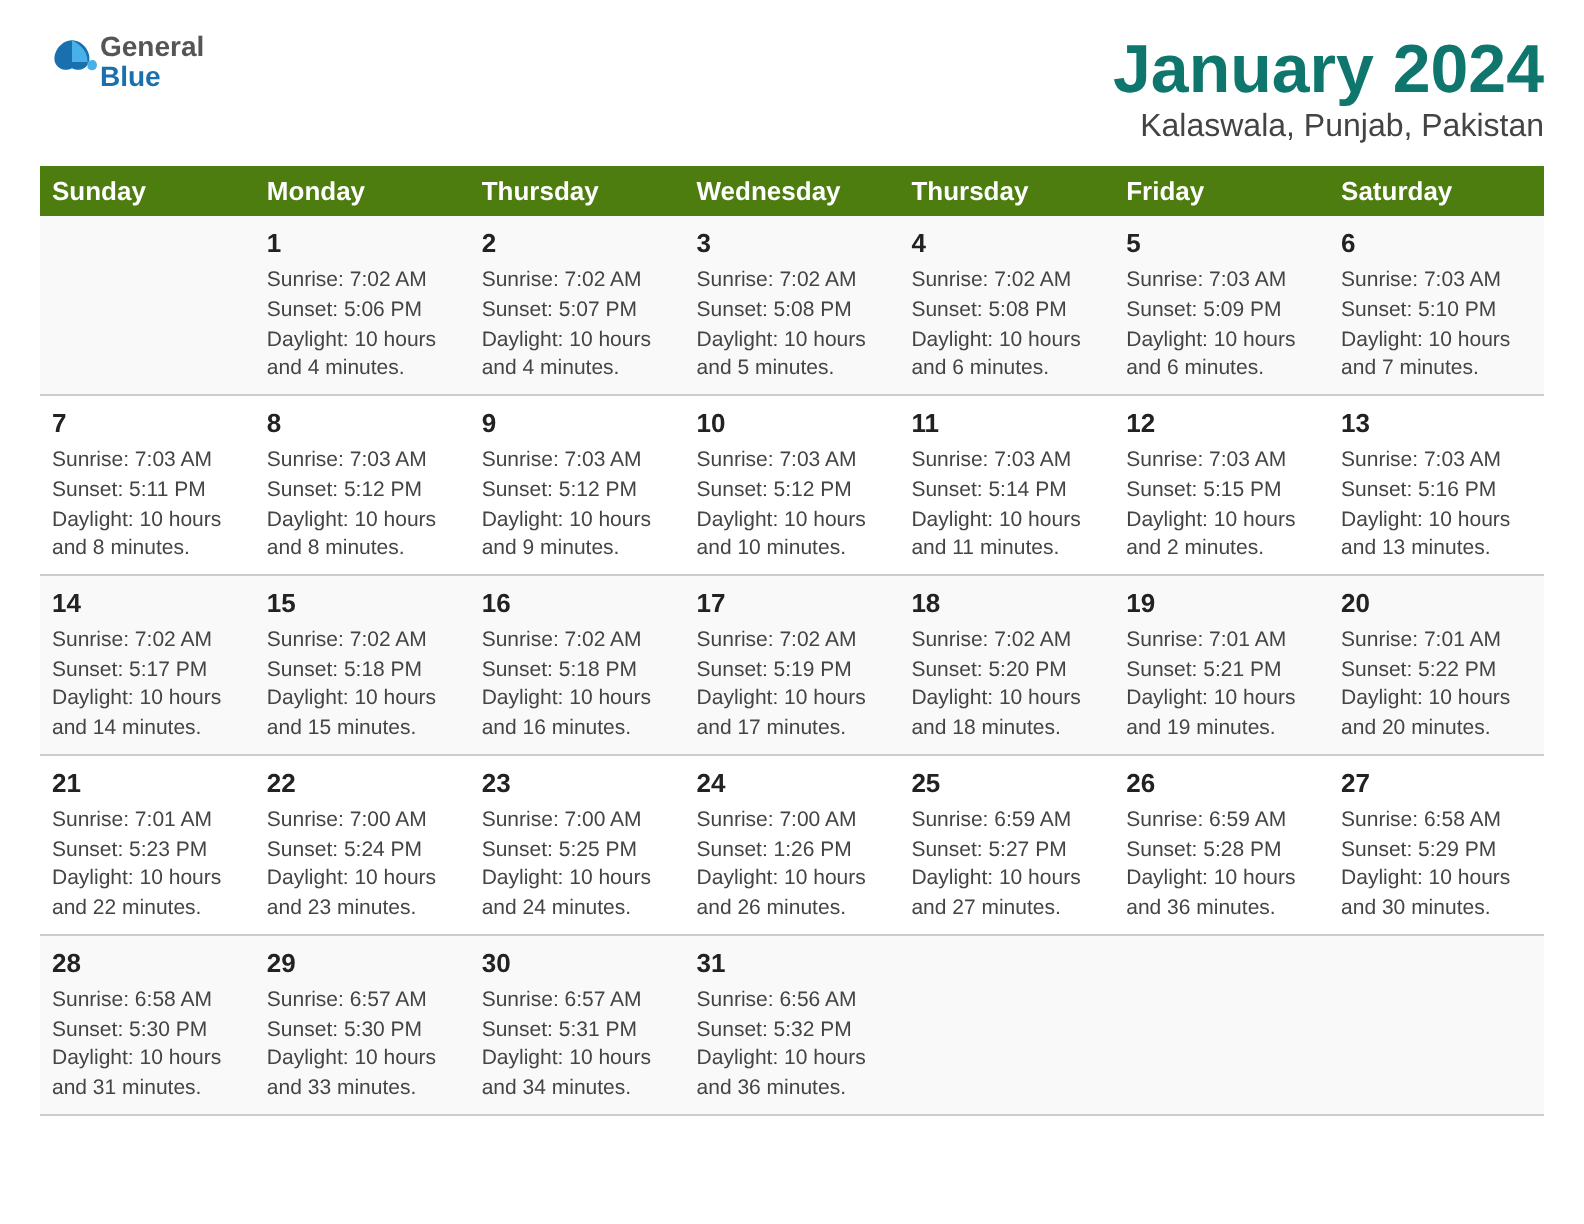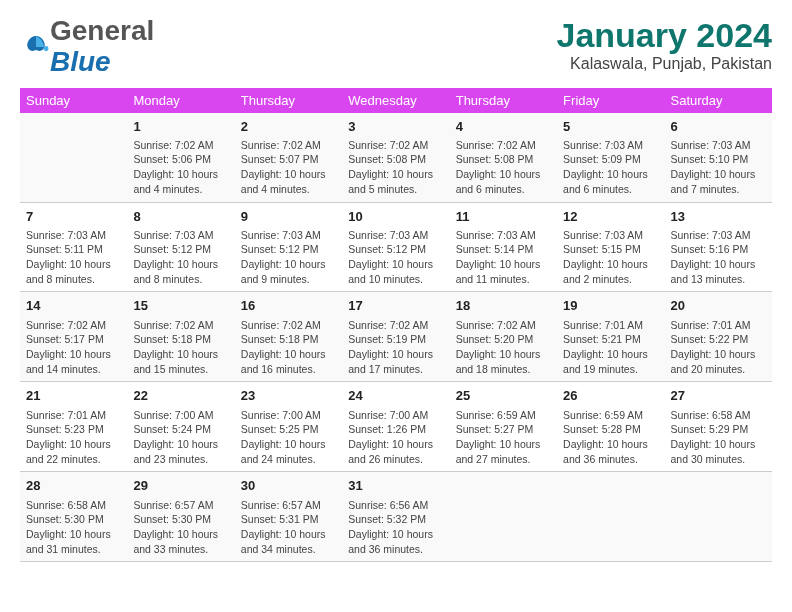--- a/index.html
+++ b/index.html
@@ -18,26 +18,26 @@
       display: flex;
       justify-content: space-between;
       align-items: flex-start;
       margin-bottom: 10px;
     }
     .logo {
       display: flex;
       align-items: center;
     }
     .logo-text {
-      font-size: 28px;
+      font-size: 14px;
       font-weight: bold;
       line-height: 1.1;
     }
     .logo-general { color: #555; }
-    .logo-blue { color: #1a6faf; font-style: italic; }
+    .logo-blue { color: #1a6faf; }
     .logo-bird {
       width: 28px;
       height: 28px;
       margin-left: 2px;
     }
     .title-block {
       text-align: right;
     }
     .title-block h1 {
       font-size: 34px;
@@ -48,26 +48,26 @@
       font-size: 16px;
       font-weight: normal;
       color: #444;
     }
     table {
       width: 100%;
       border-collapse: collapse;
       font-size: 11px;
     }
     thead tr th {
-      background-color: #d946ef;
+      background-color: #4d7c0f;
       color: #fff;
       padding: 5px 6px;
       text-align: left;
       font-size: 13px;
-      font-weight: normal;
+      font-weight: bold;
     }
     tbody tr {
       border-bottom: 1px solid #ccc;
     }
     tbody tr:nth-child(odd) {
       background-color: #f9f9f9;
     }
     tbody tr:nth-child(even) {
       background-color: #fff;
     }

